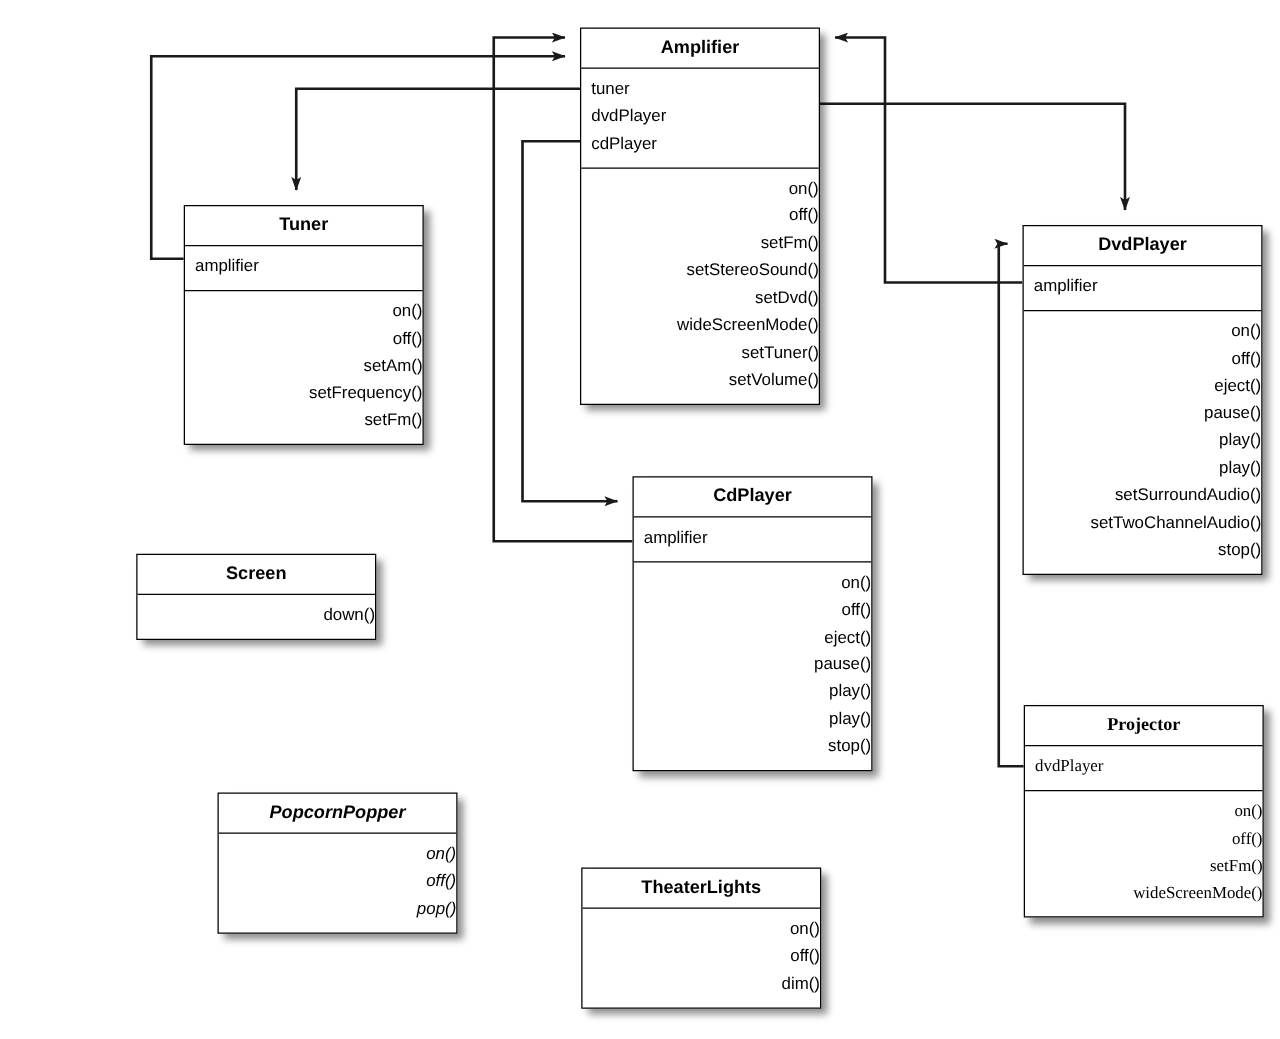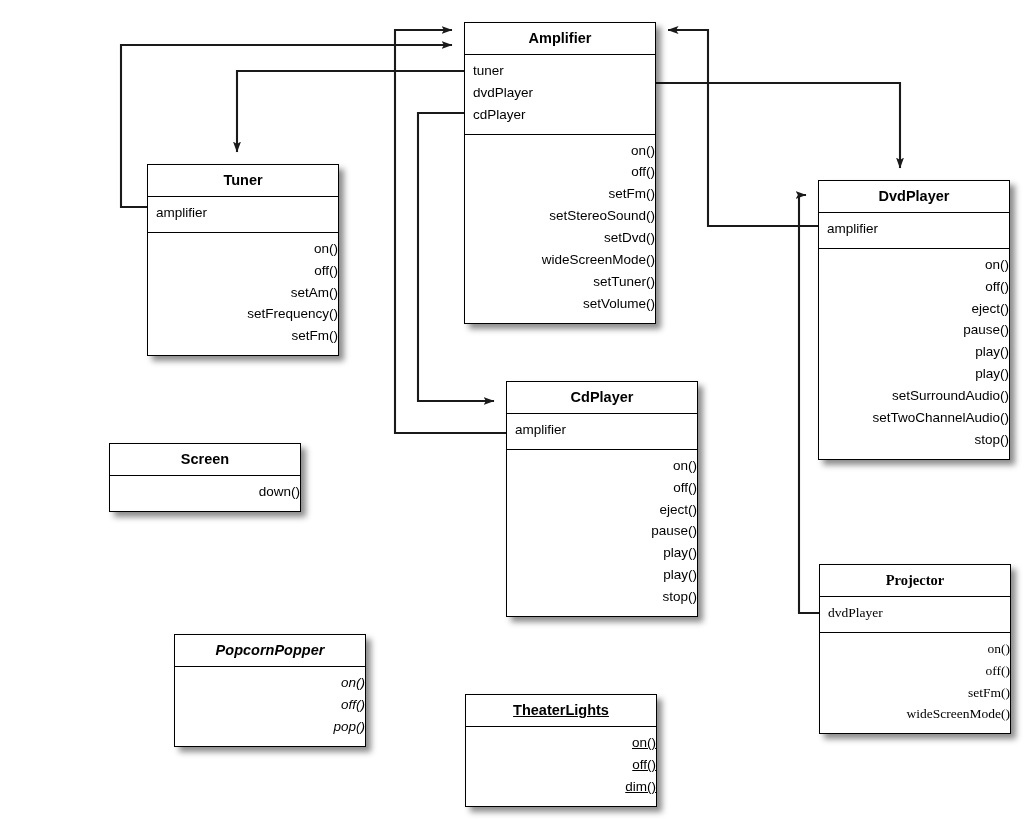--- a/index.html
+++ b/index.html
@@ -147,21 +147,21 @@
         </div>
       </div>
       <div class="uml" style="left: 156px; top: 634px; width: 192px; font-style: italic;">
         <div class="title">PopcornPopper</div>
         <div class="compartment">
           <div class="row">on()</div>
           <div class="row">off()</div>
           <div class="row">pop()</div>
         </div>
       </div>
-      <div class="uml" style="left: 447px; top: 694px; width: 192px; text-decoration: underline;">
+      <div class="uml" style="left: 447px; top: 694px; width: 192px;">
         <div class="title">TheaterLights</div>
         <div class="compartment">
           <div class="row">on()</div>
           <div class="row">off()</div>
           <div class="row">dim()</div>
         </div>
       </div>
     </div>
 </div>
 

